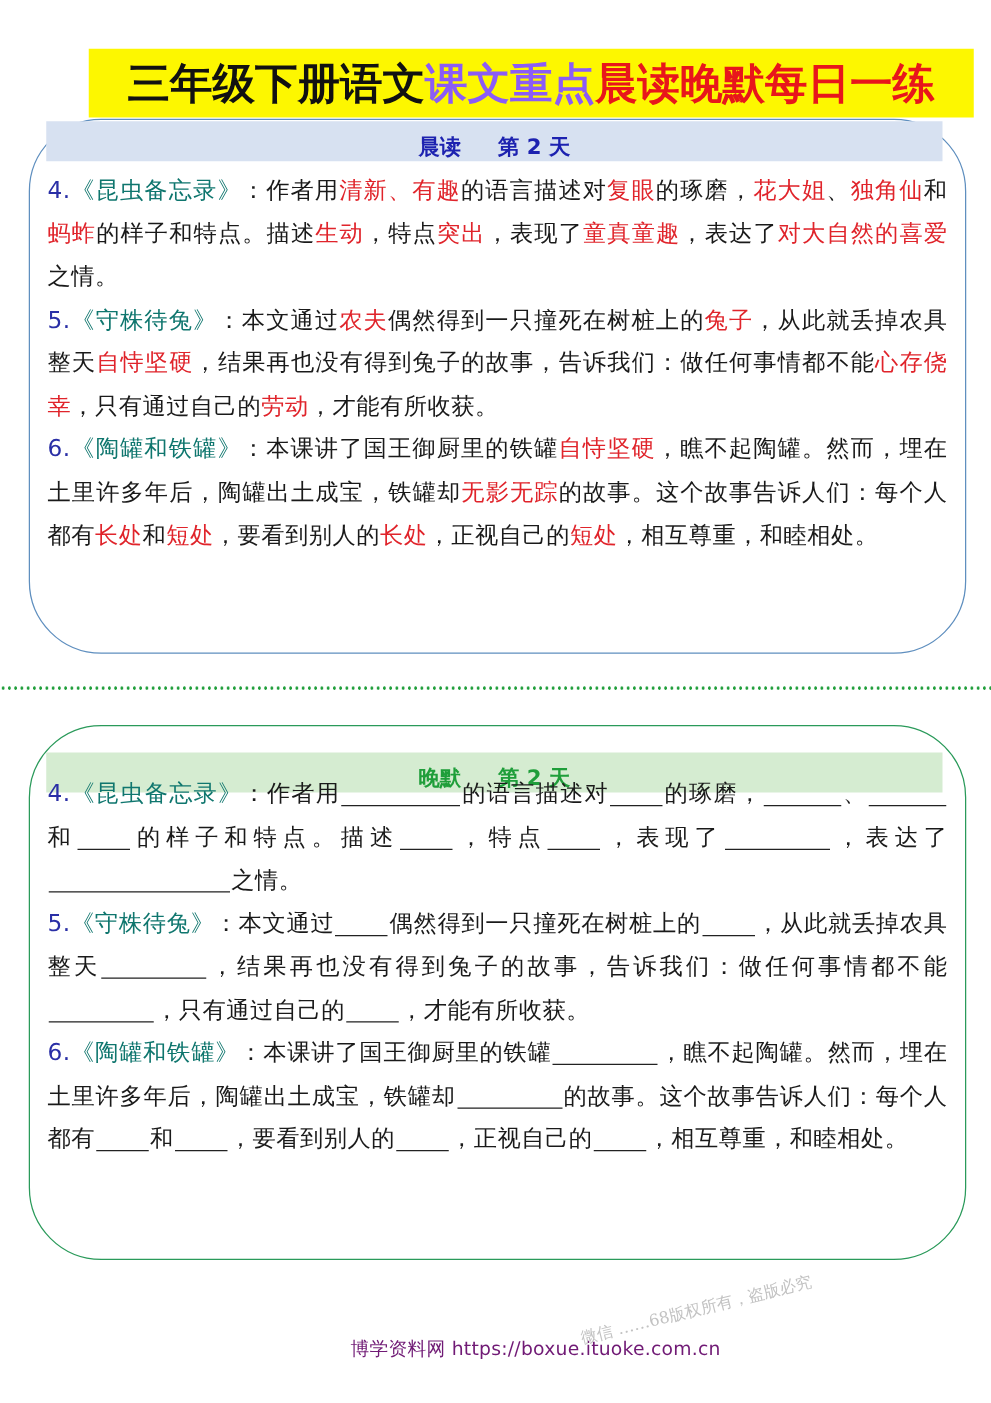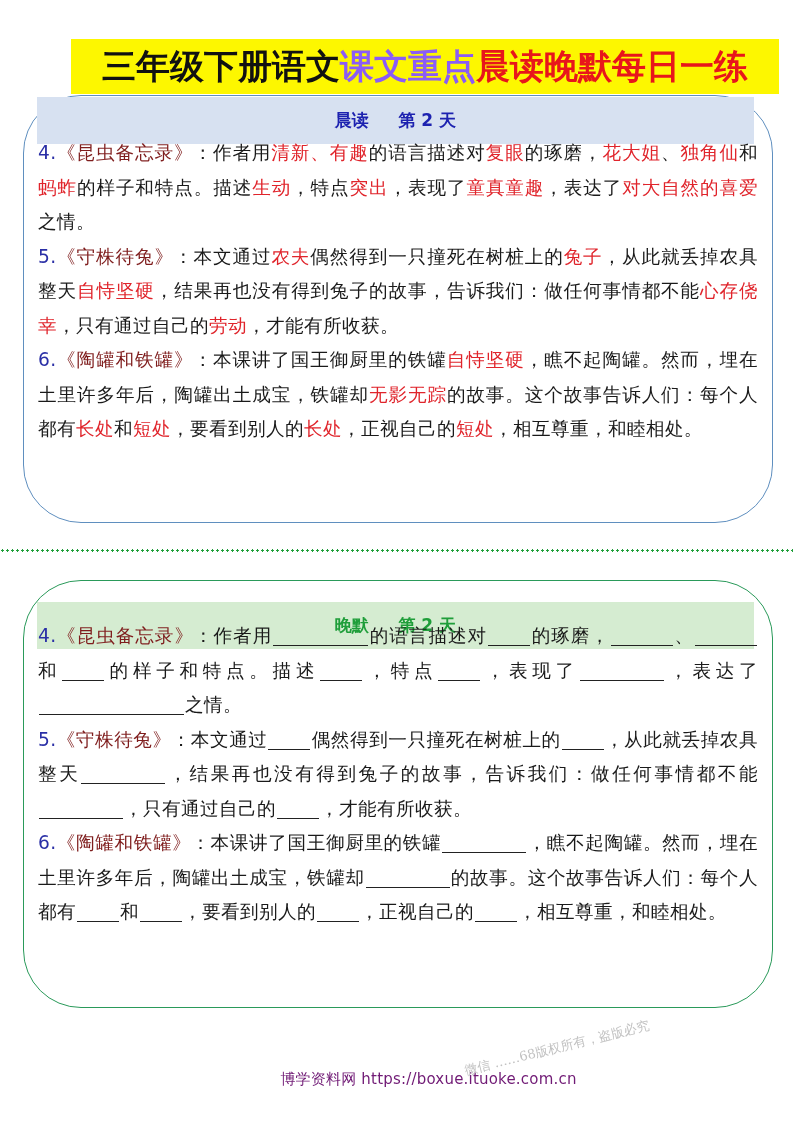--- a/index.html
+++ b/index.html
@@ -18,37 +18,37 @@
   .title-bar .t-red { color: #e8161b; }
 
   .card {
     position: absolute; left: 23px; width: 750px;
     border-radius: 58px; background: #ffffff;
   }
   .card.morning { top: 95px; height: 428px; border: 1.5px solid #5f8fbf; }
   .card.evening { top: 580px; height: 428px; border: 1.5px solid #2a9a5a; }
 
   .strip {
-    position: absolute; left: 37px; width: 717px; height: 47px;
-    display: flex; align-items: center; justify-content: center;
+    position: absolute; left: 37px; width: 717px; height: 32px;
+    display: flex; align-items: flex-end; justify-content: center;
     font-weight: bold; font-size: 17px; white-space: pre;
   }
   .strip.morning { top: 97px; background: #d7e1f1; color: #1d22b0; }
   .strip.evening { top: 582px; background: #d5ecd1; color: #1f9e3a; margin-top: 20px; }
   .strip-inner { display: inline-block; padding: 0 4px; }
 
   .content {
     position: absolute; left: 38px; width: 720px;
     font-size: 18.6px; line-height: 34.5px; letter-spacing: 0.4px;
   }
   .content.morning { top: 136px; }
   .content.evening { top: 619px; }
   .para { text-align: justify; }
   .num { color: #2a2fa6; }
-  .book { color: #7f1d1d; }
+  .book { color: #0f766e; }
   .ans { color: #e0242b; text-decoration-color: #444444; text-underline-offset: 4px; text-decoration-thickness: 1px; }
   .blank { display: inline-block; border-bottom: 1px solid #222222; height: 22px; vertical-align: -4px; margin: 0 1px; }
 
   .divider {
     position: absolute; left: 0; top: 549px; width: 793px; height: 3px;
     background-image: radial-gradient(circle, #1f9e3a 1.2px, transparent 1.4px);
     background-size: 5px 3px; background-repeat: repeat-x;
   }
 
   .footer {

